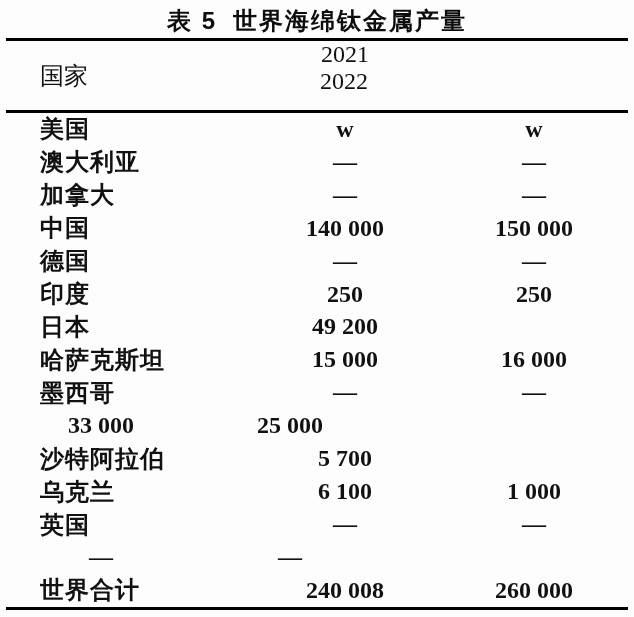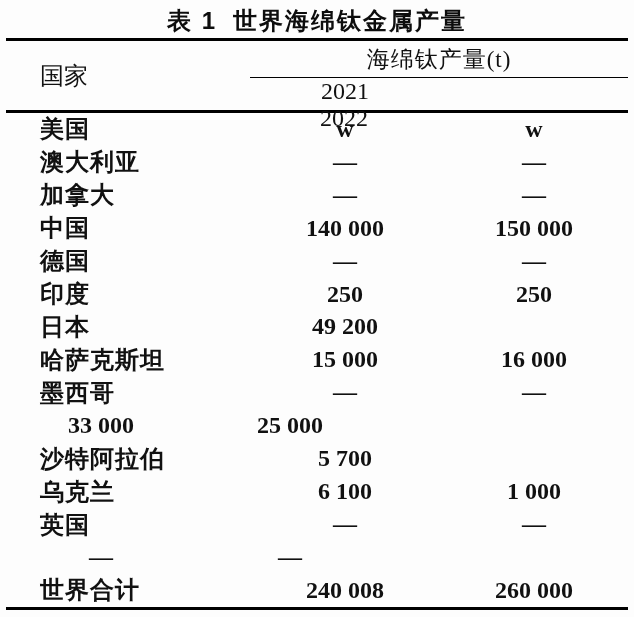--- a/index.html
+++ b/index.html
@@ -78,31 +78,30 @@
   }
   .c-val.v1 { width: 190px; }
   .c-val.v2 { width: 188px; }
 </style>
 </head>
 <body>
 
 <div class="page">
 
   <div class="title">
-    <span>表 1</span><span class="tgap"></span><span>世界海绵钛金属产量</span>
+    <span>表 5</span><span class="tgap"></span><span>世界海绵钛金属产量</span>
   </div>
 
   <div class="tbl">
 
     <div class="rule thick"></div>
 
     <div class="header">
       <div class="hcol1">国家</div>
       <div class="hright">
-        <div class="hgroup">海绵钛产量(t)</div>
         <div class="hyears">
           <div class="hyear y1">2021</div>
           <div class="hyear y2">2022</div>
         </div>
       </div>
     </div>
 
     <div class="rule thick"></div>
 
     <div class="rows">

